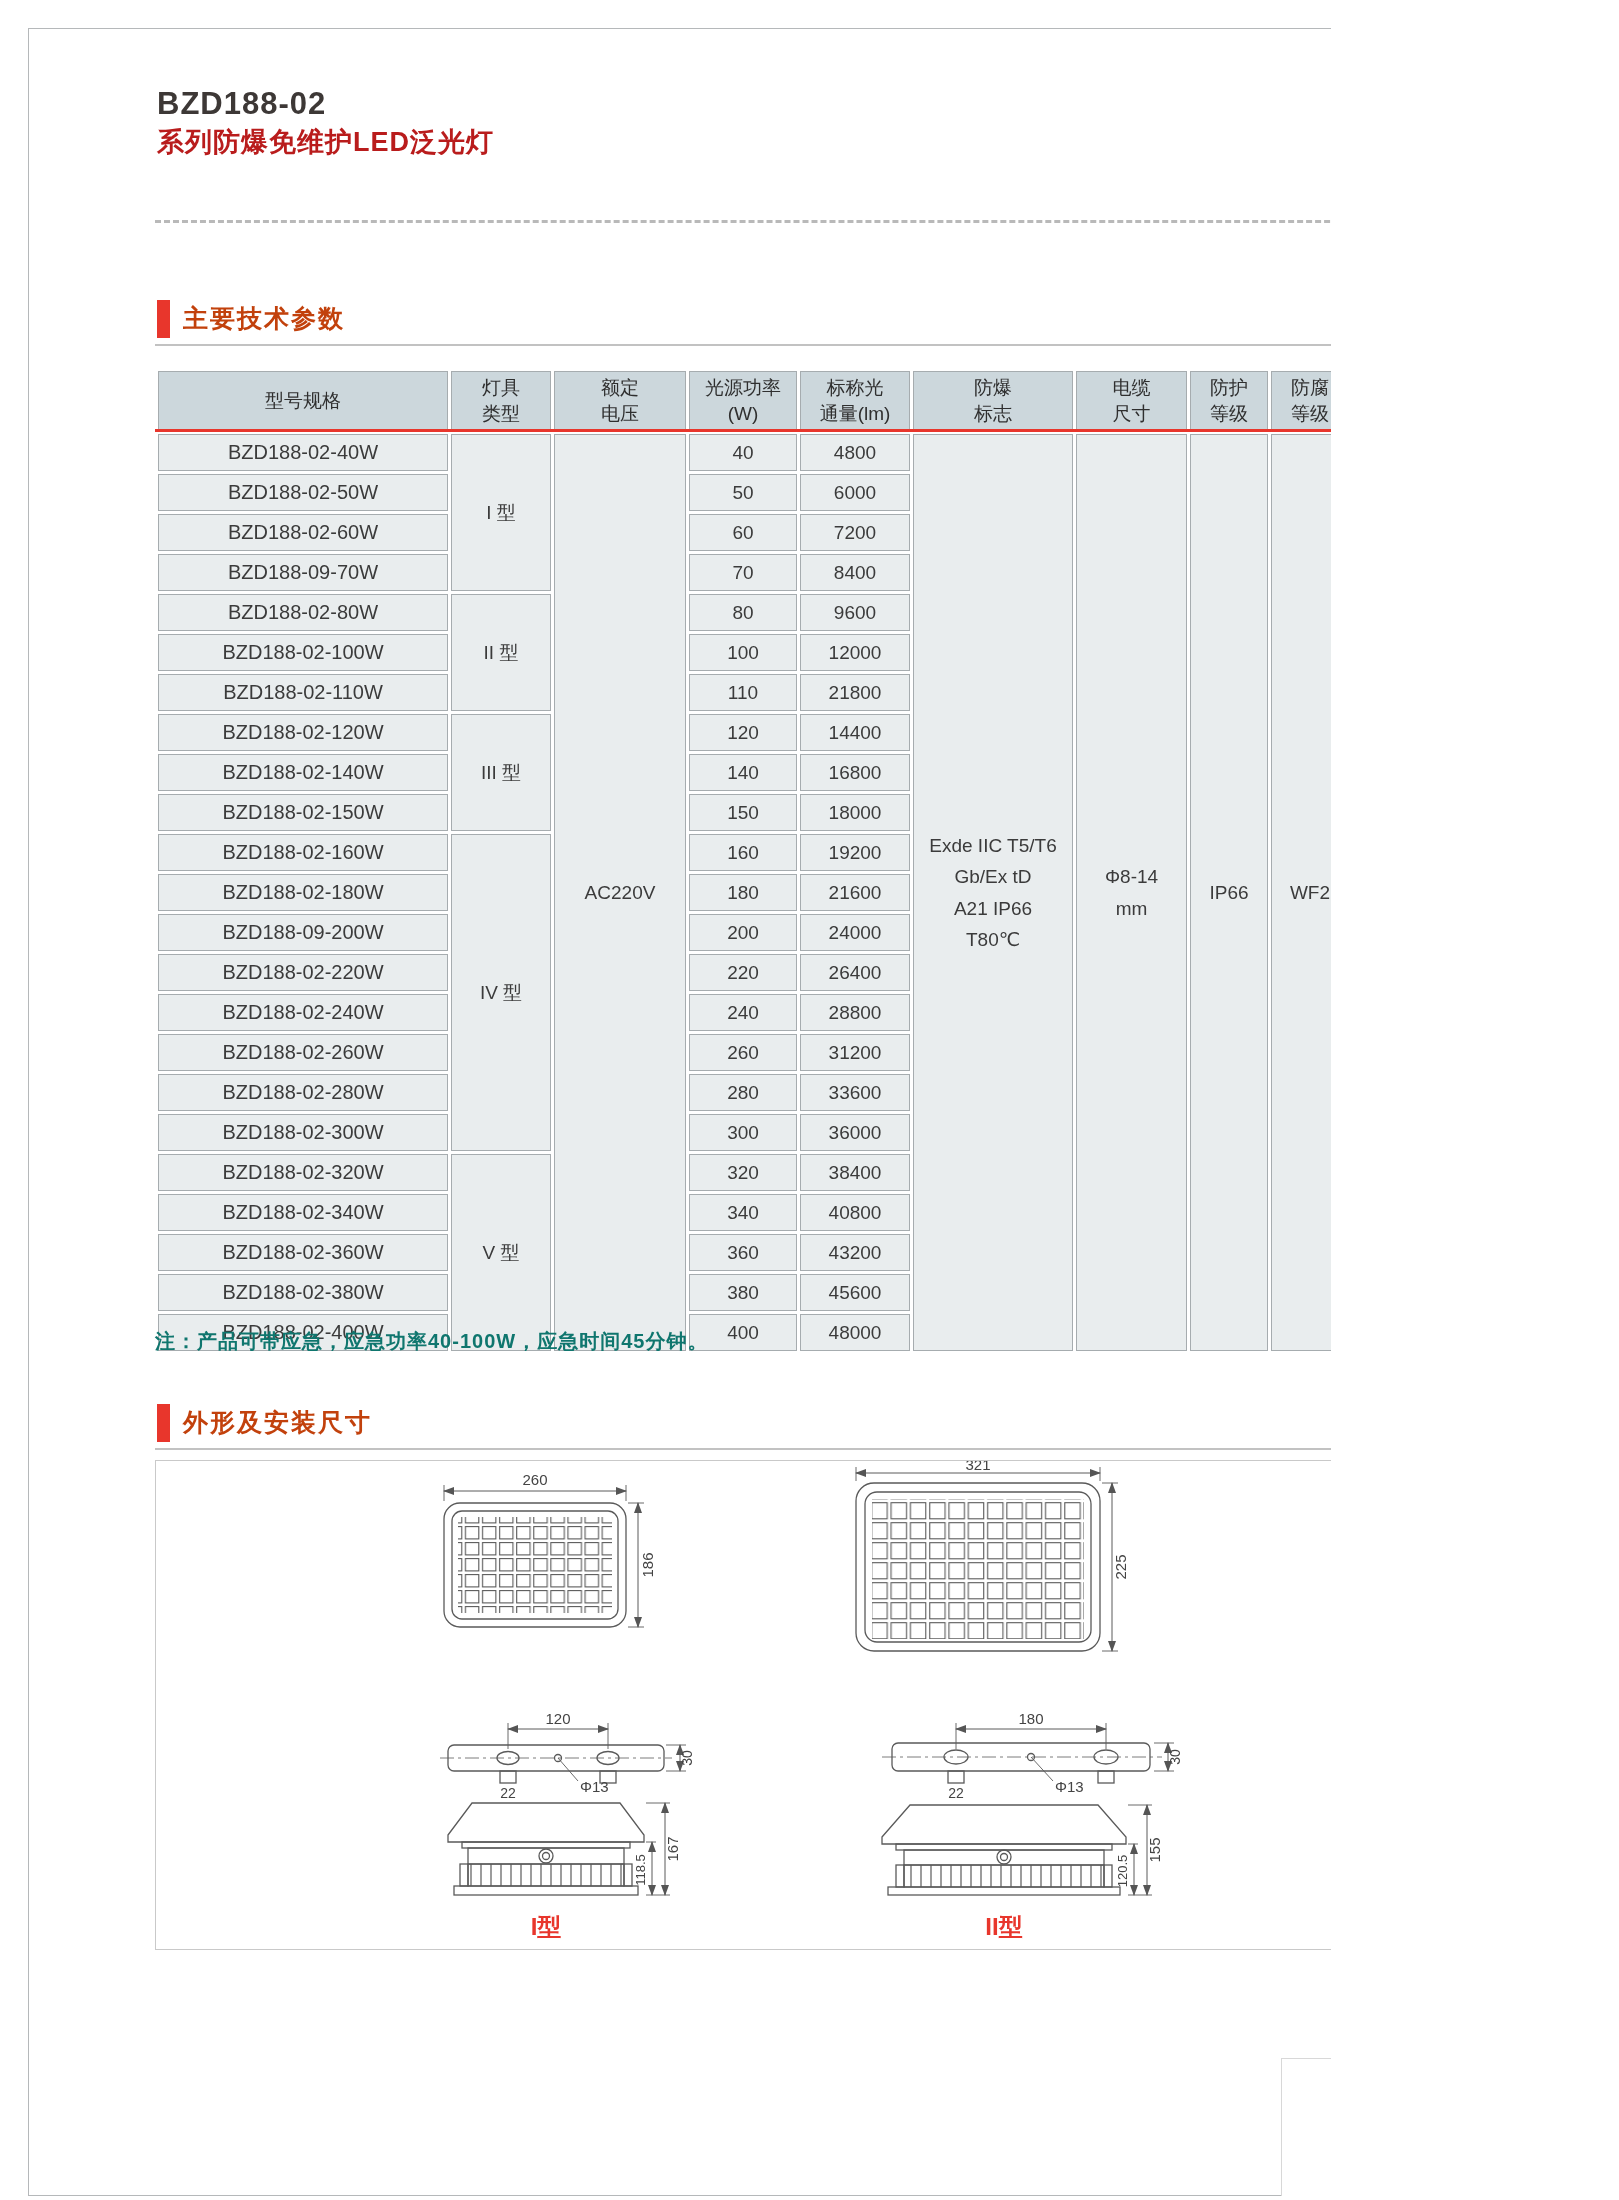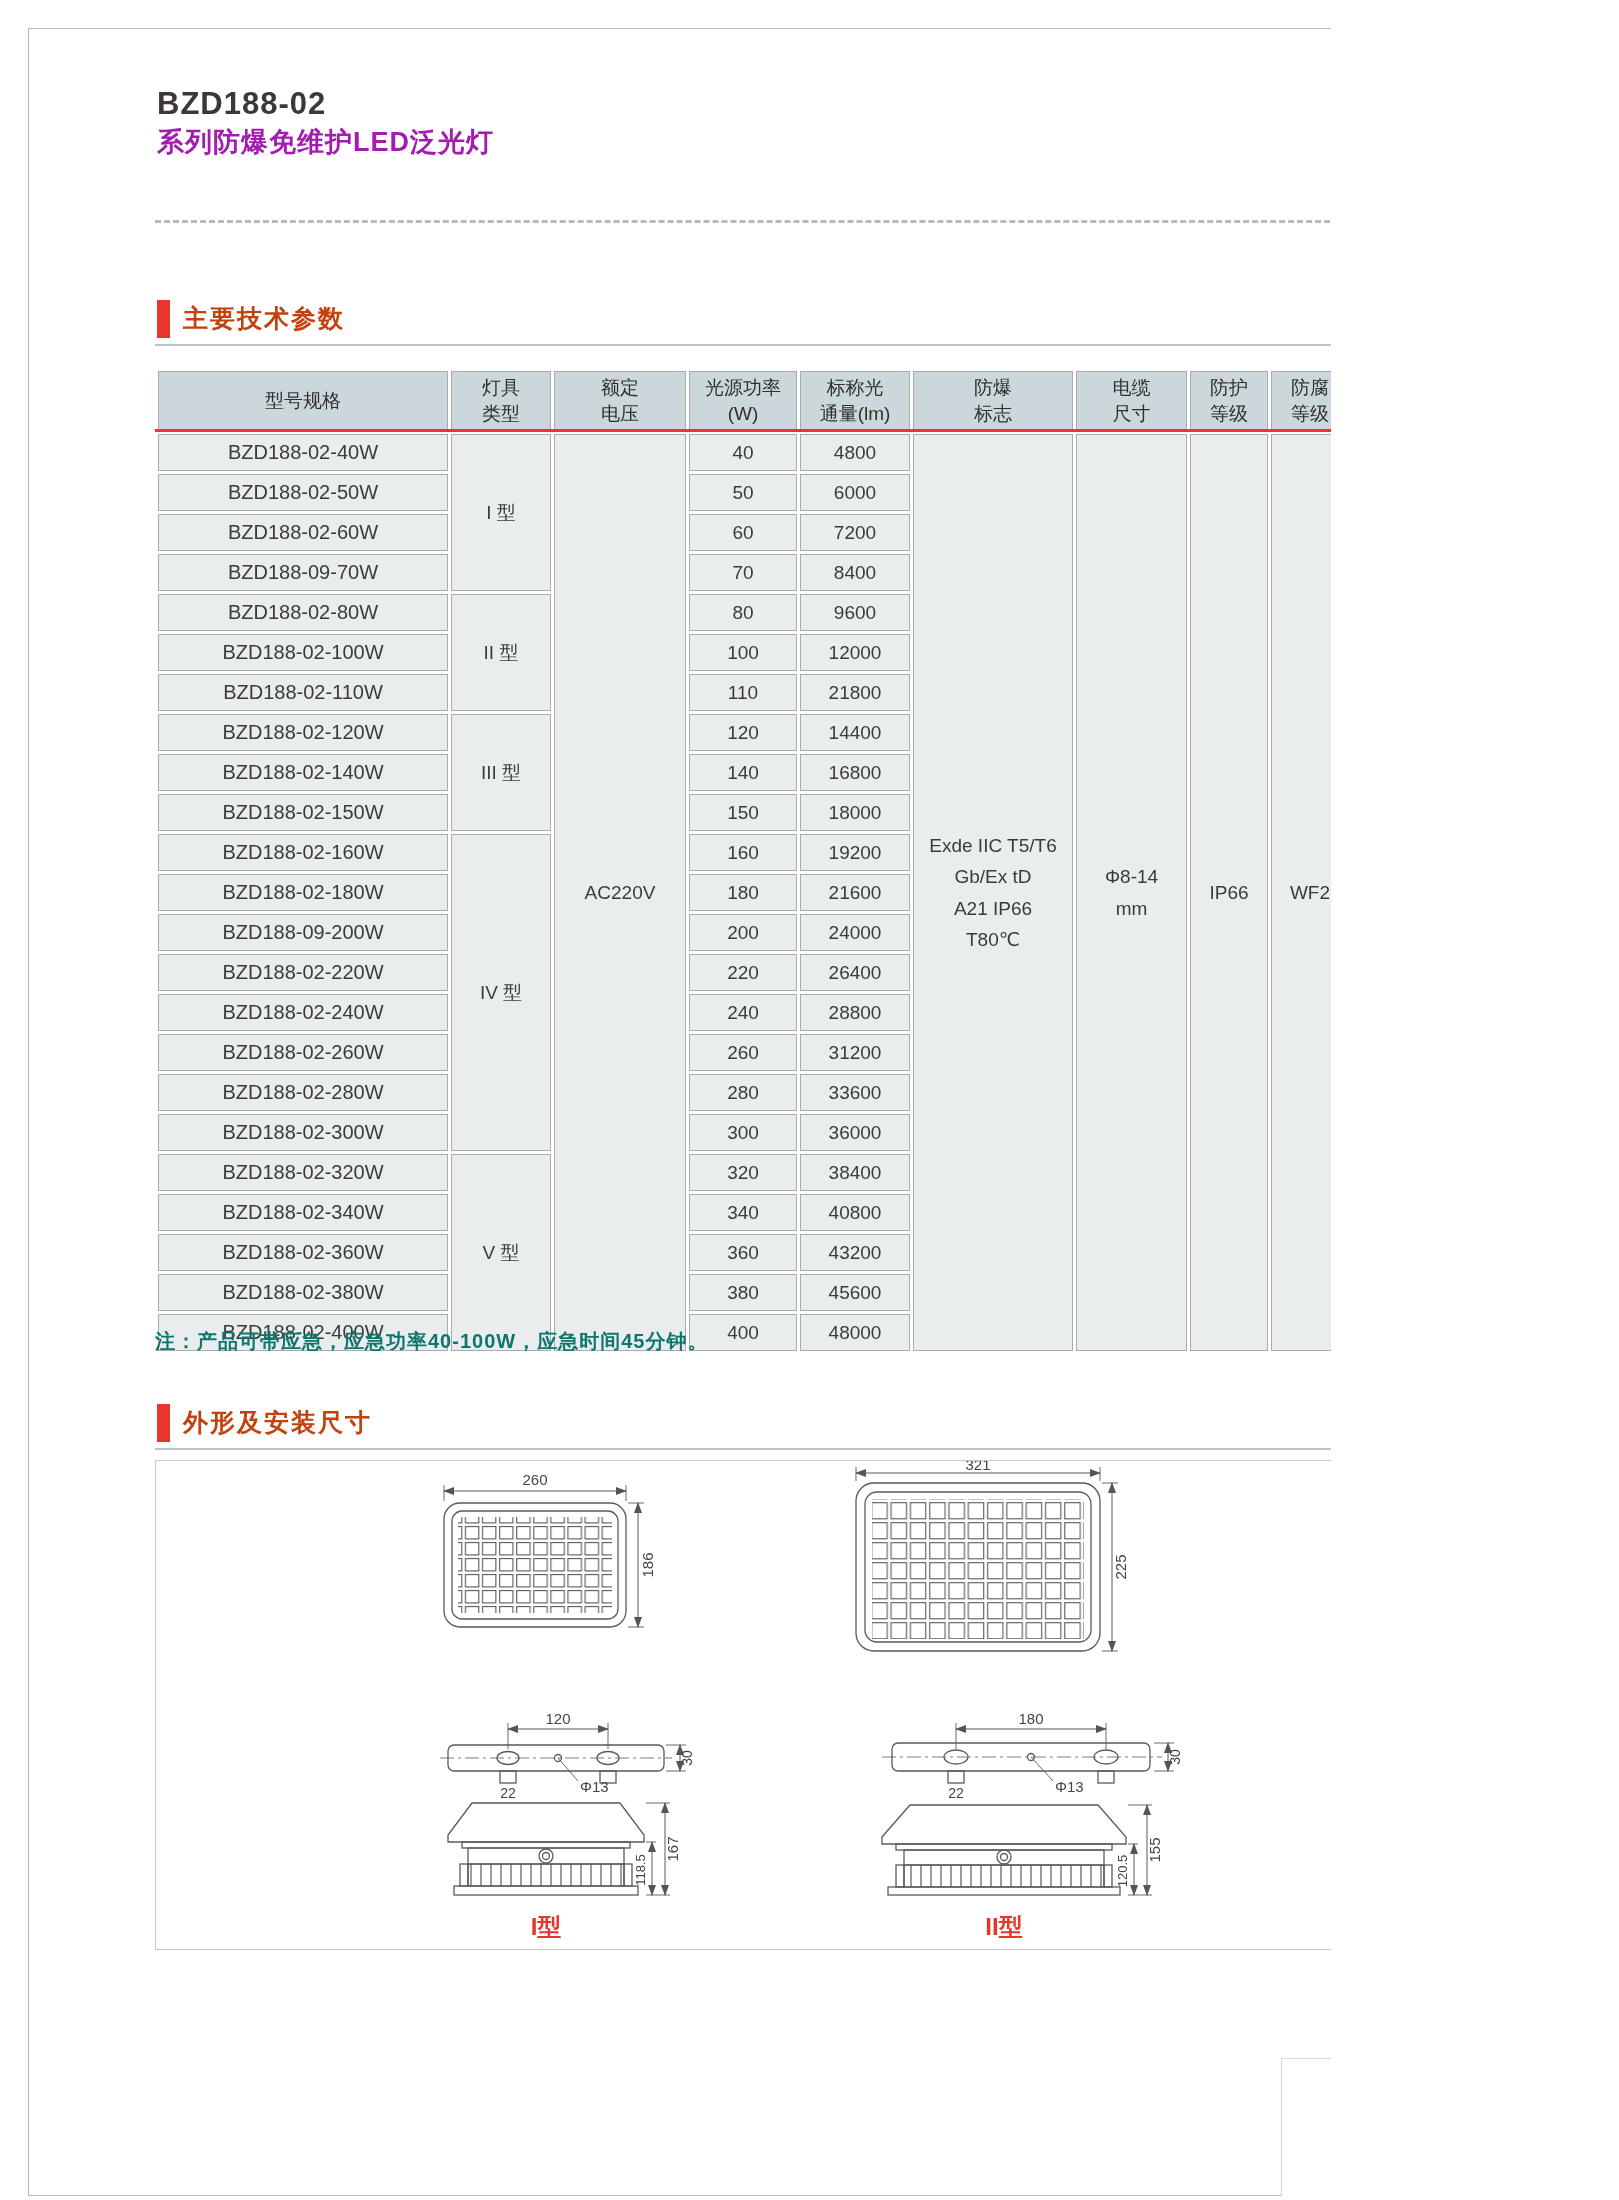--- a/index.html
+++ b/index.html
@@ -3,21 +3,21 @@
 <meta charset="utf-8">
 <style>
   html,body{margin:0;padding:0;background:#fff;}
   .page{
     position:relative;width:1331px;height:2200px;background:#ffffff;
     font-family:"Liberation Sans","DejaVu Sans",sans-serif;overflow:hidden;color:#3b3b3b;
   }
   .frame{position:absolute;left:28px;top:28px;width:1564px;height:2166px;border:1px solid #b5b8ba;}
   
   .title1{position:absolute;left:157px;top:86px;font-size:31px;font-weight:bold;color:#3d3836;letter-spacing:1px;}
-  .title2{position:absolute;left:157px;top:124px;font-size:27px;font-weight:bold;color:#a21caf;letter-spacing:1px;}
+  .title2{position:absolute;left:157px;top:124px;font-size:27px;font-weight:bold;color:#b91c1c;letter-spacing:1px;}
   .dash-rule{position:absolute;left:155px;top:220px;width:1292px;border-top:3px dashed #b9b9b9;}
   
   .sec{position:absolute;left:155px;width:1292px;}
   .sec .bar{position:absolute;left:2px;top:2px;width:13px;height:38px;background:#e8362c;}
   .sec .t{position:absolute;left:28px;top:4px;font-size:25px;font-weight:bold;color:#c2410c;letter-spacing:2px;}
   .sec .rule{position:absolute;left:0;top:46px;width:1292px;height:2px;background:#c2c2c2;}
   #sec1{top:298px;} #sec2{top:1402px;}
   
   .spec-table{position:absolute;left:155px;top:368px;border-collapse:separate;border-spacing:3px;table-layout:fixed;}
   .spec-table th,.spec-table td{border:1px solid #a6acaf;text-align:center;vertical-align:middle;padding:0;}

